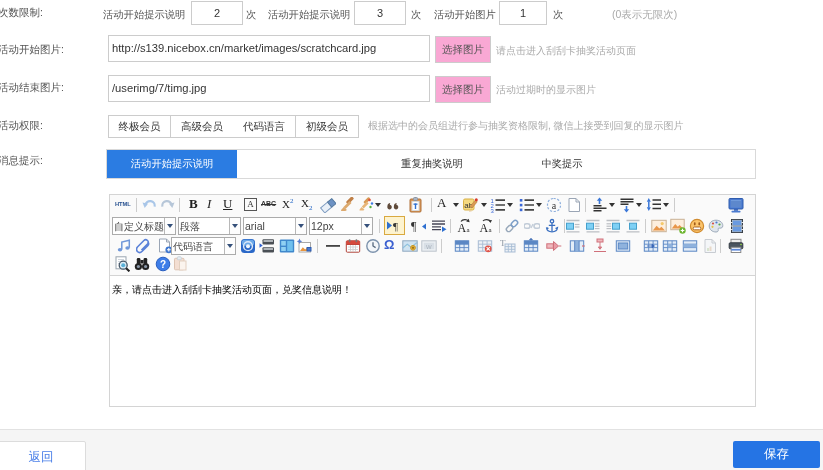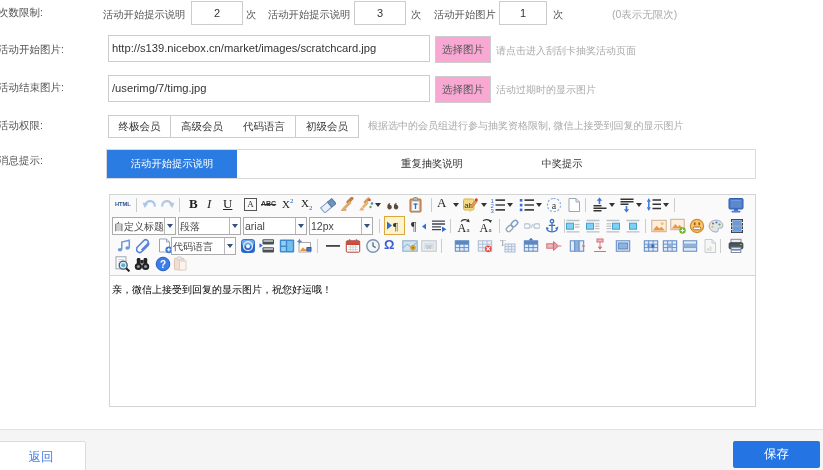--- a/index.html
+++ b/index.html
@@ -57,21 +57,21 @@
   <div class="tab" style="left:0;width:130px;background:#2b7ce2;color:#fff;">活动开始提示说明</div>
   <div class="tab" style="left:260px;width:130px;">重复抽奖说明</div>
   <div class="tab" style="left:390px;width:130px;font-family:Liberation Mono, monospace;">中奖提示</div>
   <div class="tab" style="left:520px;width:128px;margin-top:36px;">活动结束说明</div>
 </div>
 
 <div class="abs" style="left:109px;top:194px;width:645px;height:211px;border:1px solid #d4d4d4;">
   <div class="abs" style="left:0;top:0;width:645px;height:81px;background:#fafafa;border-bottom:1px solid #d4d4d4;box-sizing:border-box;"></div>
 </div>
 
-<div class="abs" style="left:112px;top:283px;font-size:10px;color:#000;">亲，微信上接受到回复的显示图片，祝您好运哦！</div>
+<div class="abs" style="left:112px;top:283px;font-size:10px;color:#000;">亲，请点击进入刮刮卡抽奖活动页面，兑奖信息说明！</div>
 
 <div style="position:absolute;left:115px;top:202px;font-size:6px;font-weight:bold;color:#27508f;transform:scale(0.95,0.8);transform-origin:left top;">HTML</div>
 <div class="sep" style="left:136px;top:198px;"></div>
 <div class="ic" style="left:142px;top:197px;width:16px;height:16px;"><svg width="16" height="16" viewBox="0 0 16 16">
       <path d="M3.2 8.5C3.5 5.5 6 3.8 8.8 4.2c2.6.4 4.3 2.6 3.9 5.4" fill="none" stroke="#a9c6e8" stroke-width="2.2"></path>
       <path d="M0.5 5.5l5.5 1.2-3.3 4.3z" fill="#a9c6e8"></path>
     </svg></div>
 <div class="ic" style="left:159px;top:197px;width:16px;height:16px;"><svg width="16" height="16" viewBox="0 0 16 16">
       <g transform="scale(-1,1) translate(-16,0)">
         <path d="M3.2 8.5C3.5 5.5 6 3.8 8.8 4.2c2.6.4 4.3 2.6 3.9 5.4" fill="none" stroke="#b6c6d8" stroke-width="2.2"></path>

